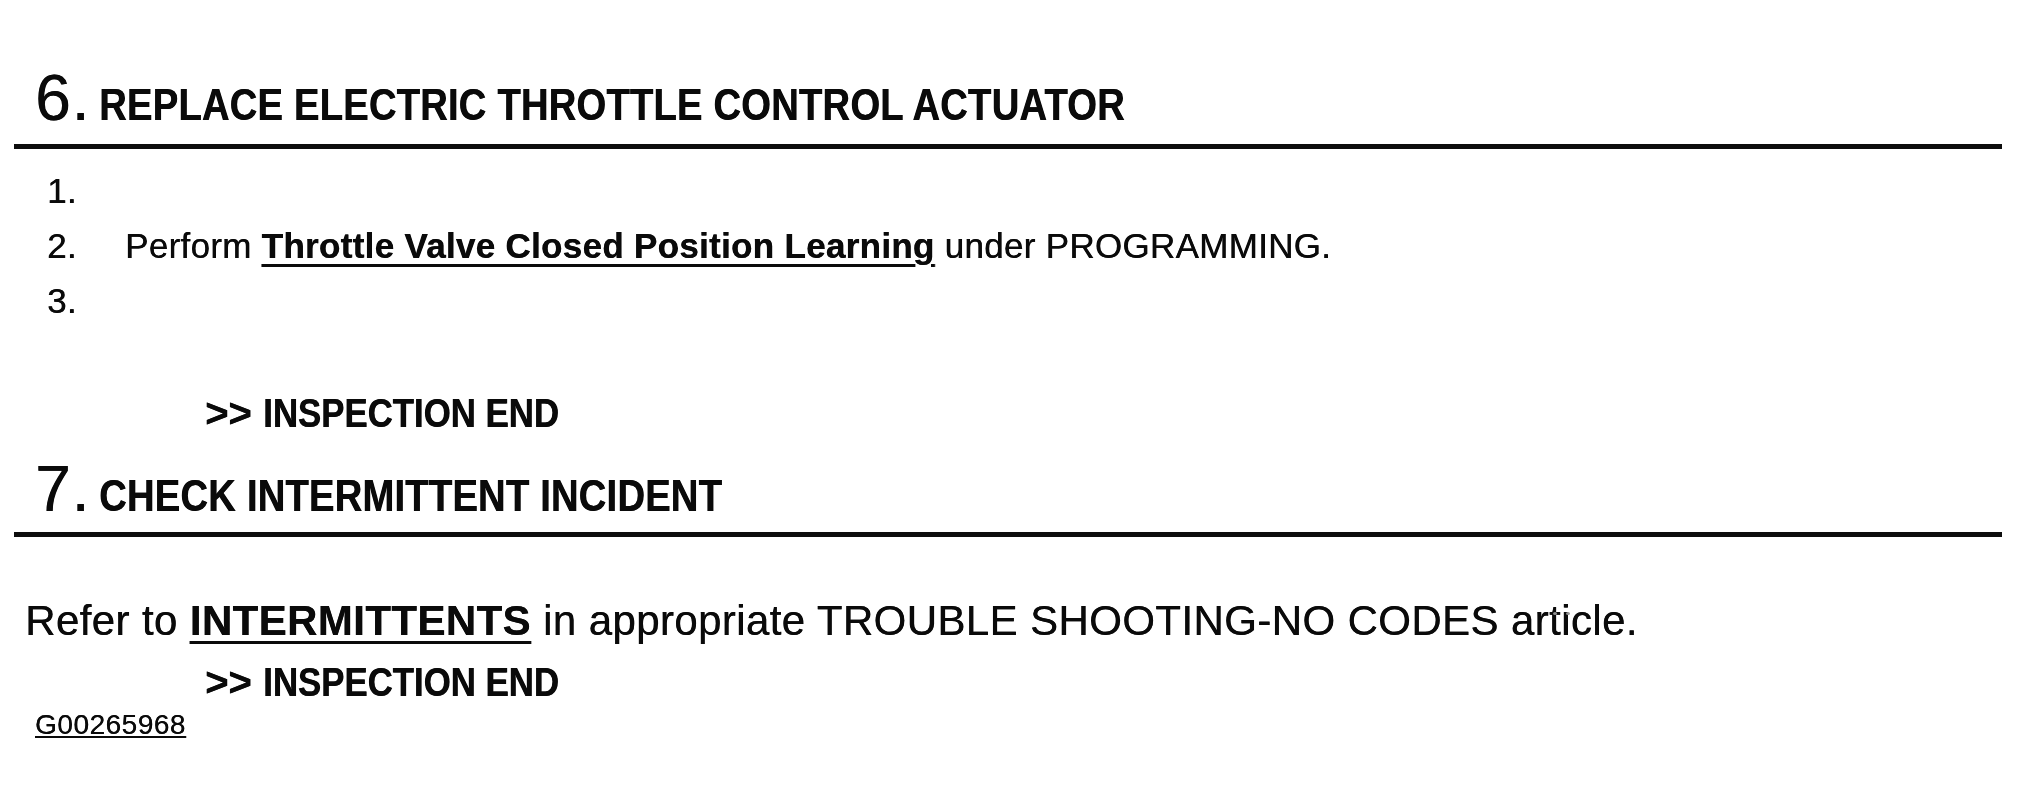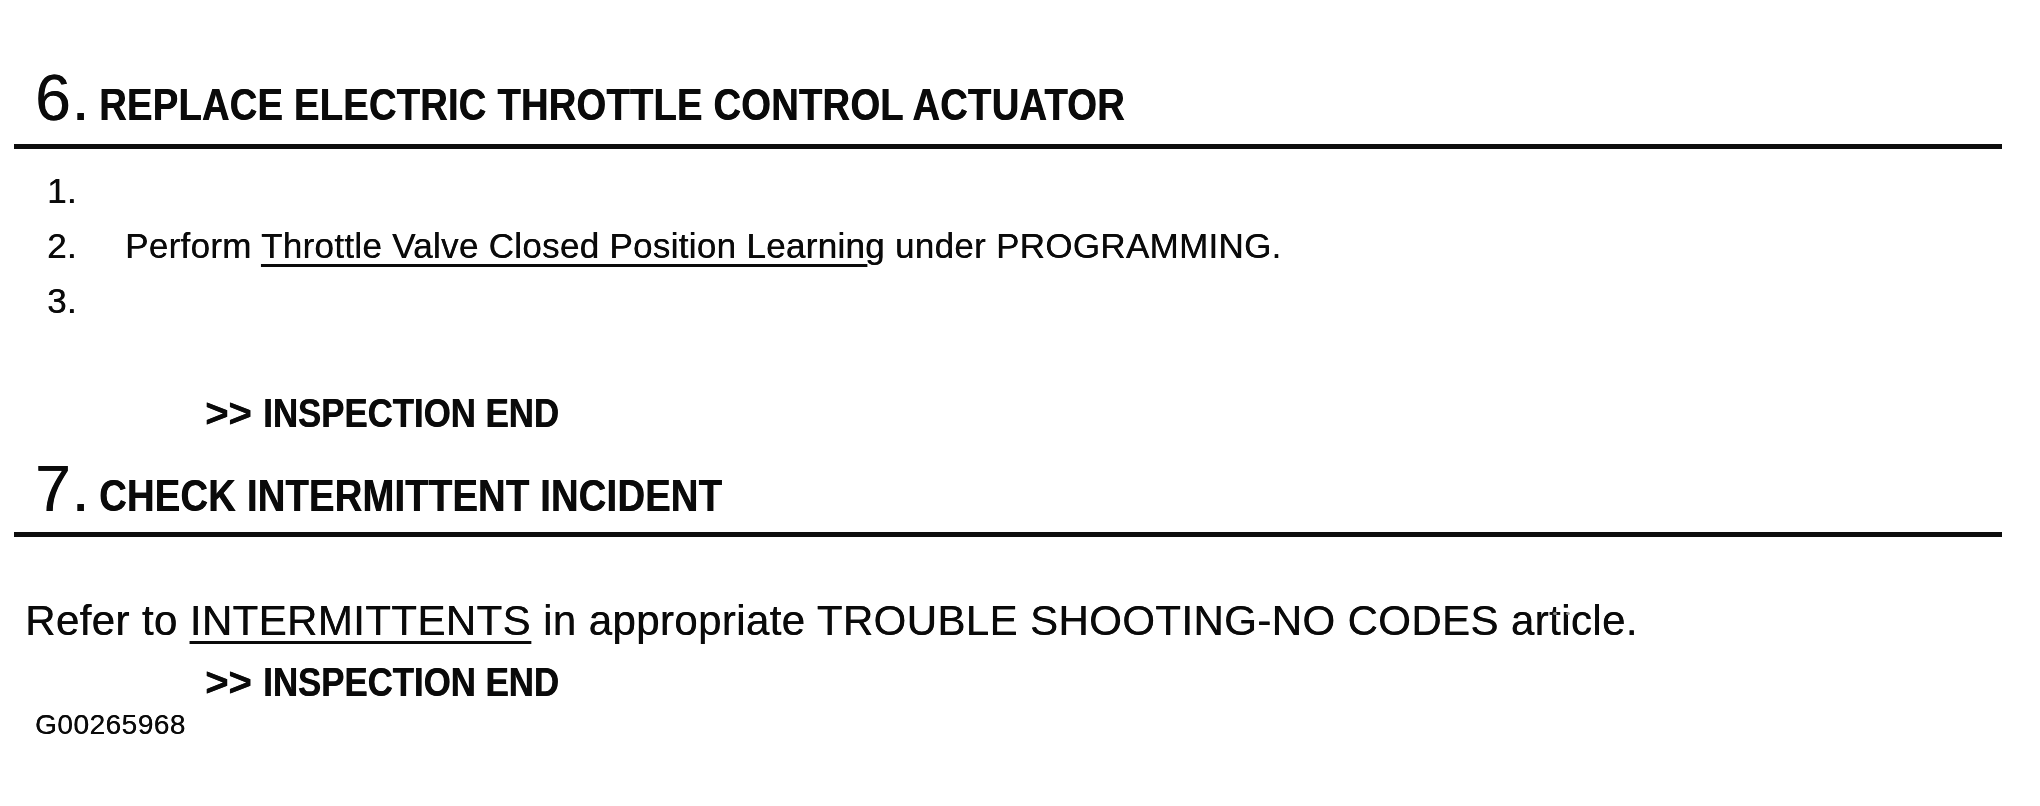--- a/index.html
+++ b/index.html
@@ -25,36 +25,36 @@
   .rule { position:absolute; left:14px; width:1988px; height:5px; background:#0d0d0d; }
   .rule-1 { top:144px; }
   .rule-2 { top:532px; }
   
   .steps { position:absolute; left:47px; top:173px; margin:0; padding:0; list-style:none; font-size:35px; }
   .step { display:flex; line-height:35px; margin-bottom:20px; letter-spacing:0.3px; text-shadow:0.4px 0 0 currentColor; white-space:pre-wrap; }
   .step-num { width:78px; flex:none; }
   
   .doc-link {
     color:inherit; cursor:pointer;
-    text-decoration:underline; text-decoration-thickness:3px; text-underline-offset:6px;
+    text-decoration:underline; text-decoration-thickness:3px; text-underline-offset:6px;font-weight:bold;
   }
   
   .inspection { position:absolute; left:205px; display:flex; align-items:baseline; gap:11px; white-space:nowrap; }
   .inspection-1 { top:393px; }
   .inspection-2 { top:662px; }
   .insp-marker { font-size:40px; line-height:40px; font-weight:700; text-shadow:0.4px 0 0 currentColor; }
   .insp-label  {
     font-size:40px; line-height:40px; font-weight:700;
     display:inline-block; transform:scaleX(0.87); transform-origin:left bottom;
     text-shadow:0.6px 0 0 currentColor;
   }
   
   .refer { position:absolute; left:25px; top:561px; font-size:42px; line-height:35px; letter-spacing:0.4px; text-shadow:0.4px 0 0 currentColor; white-space:pre-wrap; }
   
-  .figure-id { position:absolute; left:35px; top:711px; font-size:28px; line-height:28px; letter-spacing:0.5px; text-shadow:0.3px 0 0 currentColor; }
+  .figure-id { position:absolute; left:35px; top:711px; font-size:28px; line-height:28px; letter-spacing:0.5px; text-shadow:0.3px 0 0 currentColor;text-decoration:underline; }
   
   .speck { position:absolute; width:4px; height:3px; background:#8f8f8f; border-radius:50%; }
   .speck-1 { left:1553px; top:612px; }
   .speck-2 { left:1566px; top:612px; }
 </style>
 </head>
 <body>
 
 <div class="doc">
 

